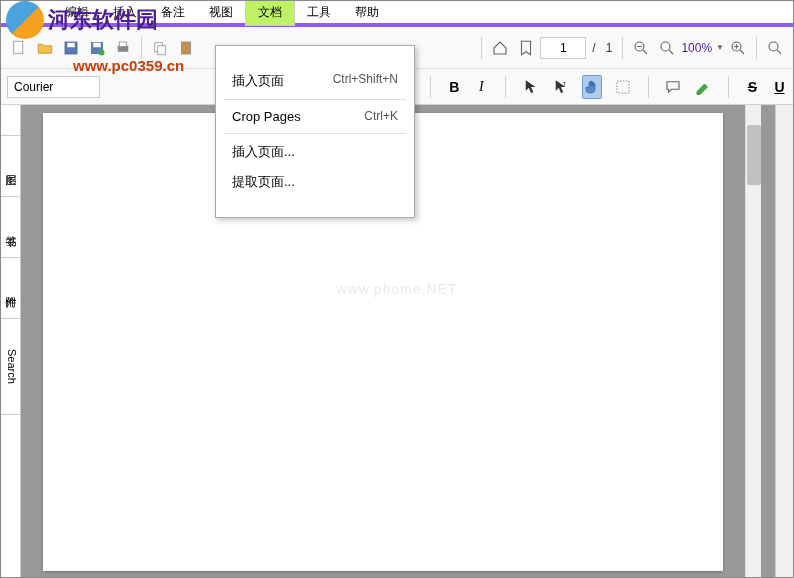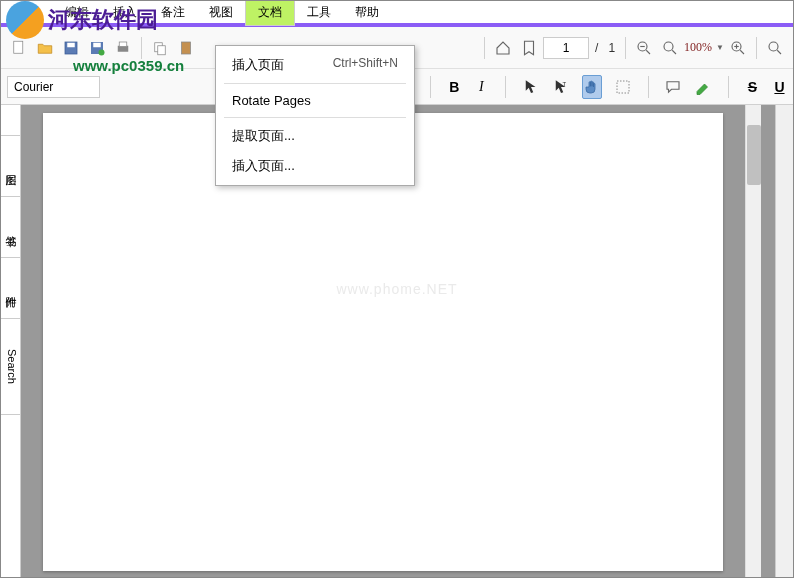--- a/index.html
+++ b/index.html
@@ -1,44 +1,44 @@
 <!DOCTYPE html>
 <html><head>
 <meta charset="utf-8">
 <style>
 * { margin: 0; padding: 0; box-sizing: border-box; font-family: "Microsoft YaHei", sans-serif; }
 body { width: 794px; height: 578px; background: #fff; position: relative; overflow: hidden; border: 1px solid #888; }
 .watermark-logo { position: absolute; top: 0; left: 5px; z-index: 100; display: flex; align-items: center; }
 .logo-circle { width: 38px; height: 38px; border-radius: 50%; background: linear-gradient(135deg, #4aa3df 50%, #f4a020 50%); position: relative; }
 .watermark-text { font-size: 22px; font-weight: bold; color: #4c1d95; margin-left: 4px; }
-.watermark-url { position: absolute; top: 56px; left: 72px; color: #15803d; font-size: 15px; font-weight: bold; z-index: 100; }
+.watermark-url { position: absolute; top: 56px; left: 72px; color: #c2410c; font-size: 15px; font-weight: bold; z-index: 100; }
 .menubar { height: 26px; background: #fff; border-bottom: 4px solid #8b5cf6; display: flex; align-items: center; padding-left: 4px; font-size: 12px; }
 .menubar-item { padding: 4px 12px; cursor: default; }
 .menubar-item.active { background: #bef264; border: 1px solid #ccc; }
 .toolbar1 { height: 42px; background: #f9f9f9; border-bottom: 1px solid #e0e0e0; display: flex; align-items: center; padding: 0 6px; gap: 2px; }
 .toolbar2 { height: 36px; background: #f9f9f9; border-bottom: 1px solid #d0d0d0; display: flex; align-items: center; padding: 0 6px; gap: 12px; }
 .tb-btn { width: 24px; height: 24px; display: flex; align-items: center; justify-content: center; cursor: pointer; border-radius: 2px; }
 .tb-btn.selected { background: #b0cbec; border: 1px solid #6a9ed4; }
 .tb-sep { width: 1px; height: 22px; background: #d0d0d0; margin: 0 4px; }
 .page-input { width: 46px; height: 22px; border: 1px solid #ccc; text-align: center; font-size: 12px; }
 .page-info { font-size: 12px; color: #333; margin: 0 4px; }
-.zoom-text { font-size: 12px; color: #7f1d1d; font-family: Liberation Serif, serif; }
+.zoom-text { font-size: 12px; color: #4c1d95; }
 .dropdown-arrow { font-size: 8px; color: #666; margin-left: 2px; }
 .font-box { width: 140px; height: 22px; border: 1px solid #ccc; padding: 0 6px; font-size: 12px; font-family: Courier, monospace; display: flex; align-items: center; background: #fff; }
 .main-area { display: flex; height: calc(578px - 26px - 42px - 36px); }
 .sidebar { width: 20px; background: #fff; border-right: 1px solid #ccc; display: flex; flex-direction: column; }
 .sidebar-tab { flex: 0 0 auto; padding: 30px 2px; writing-mode: vertical-rl; text-orientation: mixed; font-size: 11px; text-align: center; border-bottom: 1px solid #ccc; cursor: pointer; }
 .sidebar-tab.first { border-top: 1px solid #ccc; margin-top: 30px; }
 .doc-area { flex: 1; background: #999; display: flex; justify-content: center; padding: 8px 0; overflow: hidden; position: relative; }
 .doc-page { width: 680px; background: #fff; box-shadow: 0 1px 3px rgba(0,0,0,0.3); }
 .right-strip { width: 18px; background: #f0f0f0; border-left: 1px solid #ccc; }
 .right-strip2 { width: 14px; background: #999; }
 .scrollbar-v { width: 16px; background: #f0f0f0; border-left: 1px solid #ddd; position: relative; }
 .scroll-thumb { position: absolute; top: 20px; width: 14px; left: 1px; height: 60px; background: #c0c0c0; border-radius: 2px; }
-.dropdown-menu { position: absolute; top: 44px; left: 214px; width: 200px; background: #fff; border: 1px solid #aaa; box-shadow: 2px 2px 6px rgba(0,0,0,0.25); z-index: 200; padding: 4px 0; }
+.dropdown-menu { position: absolute; top: 44px; left: 214px; width: 200px; background: #fff; border: 1px solid #aaa; box-shadow: 2px 2px 6px rgba(0,0,0,0.25); z-index: 200; padding: 20px 0; }
 .menu-item { display: flex; justify-content: space-between; padding: 6px 16px; font-size: 13px; cursor: default; }
 .menu-sep { height: 1px; background: #ddd; margin: 3px 8px; }
 .shortcut { color: #555; font-size: 12px; }
 .icon-svg { width: 18px; height: 18px; }
 .center-wm { position: absolute; top: 280px; left: 50%; transform: translateX(-50%); color: #eaeaea; font-size: 14px; z-index: 50; letter-spacing: 1px; }
 </style>
 </head>
 <body>
 
 <div class="watermark-logo">
@@ -222,25 +222,25 @@
 
 <div class="center-wm">www.phome.NET</div>
 
 <div class="dropdown-menu">
   <div class="menu-item">
       <span>插入页面</span>
       <span class="shortcut">Ctrl+Shift+N</span>
     </div>
   <div class="menu-sep"></div>
   <div class="menu-item">
-      <span>Rotate Pages</span>
+      <span>Crop Pages</span>
+      <span class="shortcut">Ctrl+K</span>
+    </div>
+  <div class="menu-sep"></div>
+  <div class="menu-item">
+      <span>插入页面...</span>
       <span class="shortcut"></span>
     </div>
-  <div class="menu-sep"></div>
   <div class="menu-item">
       <span>提取页面...</span>
       <span class="shortcut"></span>
     </div>
-  <div class="menu-item">
-      <span>插入页面...</span>
-      <span class="shortcut"></span>
-    </div>
 </div>
 
 </body></html>

